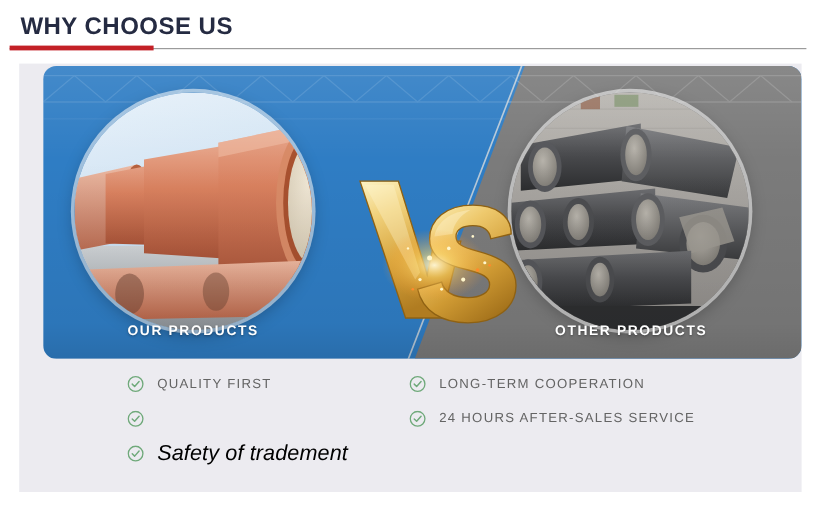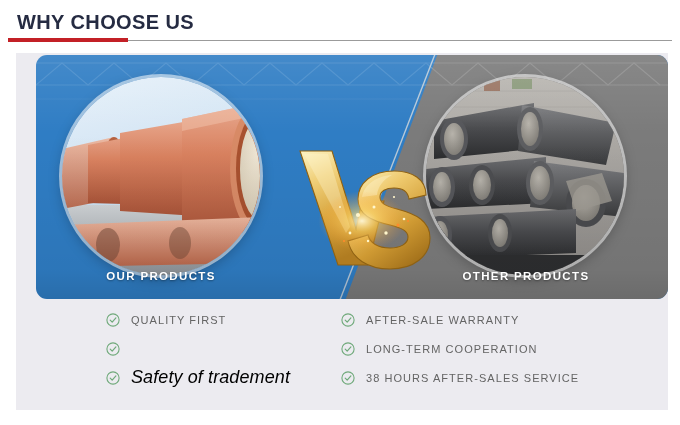--- a/index.html
+++ b/index.html
@@ -386,33 +386,26 @@
           <span class="txt">Safety of tradement</span>
         </div>
       </div>
 
       <div class="feat-col col-b">
         <div class="feat-row">
           <svg class="tick" viewBox="0 0 14 14" aria-hidden="true">
             <circle cx="7" cy="7" r="6.1" fill="none" stroke="#6fa97a" stroke-width="1.1"></circle>
             <path d="M4.2 7.1 L6.2 9.1 L9.9 4.9" fill="none" stroke="#6fa97a" stroke-width="1.2" stroke-linecap="round" stroke-linejoin="round"></path>
           </svg>
-          <span class="txt">AFTER-SALE WARRANTY</span>
-        </div>
-        <div class="feat-row">
-          <svg class="tick" viewBox="0 0 14 14" aria-hidden="true">
-            <circle cx="7" cy="7" r="6.1" fill="none" stroke="#6fa97a" stroke-width="1.1"></circle>
-            <path d="M4.2 7.1 L6.2 9.1 L9.9 4.9" fill="none" stroke="#6fa97a" stroke-width="1.2" stroke-linecap="round" stroke-linejoin="round"></path>
-          </svg>
           <span class="txt">LONG-TERM COOPERATION</span>
         </div>
         <div class="feat-row">
           <svg class="tick" viewBox="0 0 14 14" aria-hidden="true">
             <circle cx="7" cy="7" r="6.1" fill="none" stroke="#6fa97a" stroke-width="1.1"></circle>
             <path d="M4.2 7.1 L6.2 9.1 L9.9 4.9" fill="none" stroke="#6fa97a" stroke-width="1.2" stroke-linecap="round" stroke-linejoin="round"></path>
           </svg>
-          <span class="txt">38 HOURS AFTER-SALES SERVICE</span>
+          <span class="txt">24 HOURS AFTER-SALES SERVICE</span>
         </div>
       </div>
 
     </div>
   </div>
 </div>
 
 </body></html>

